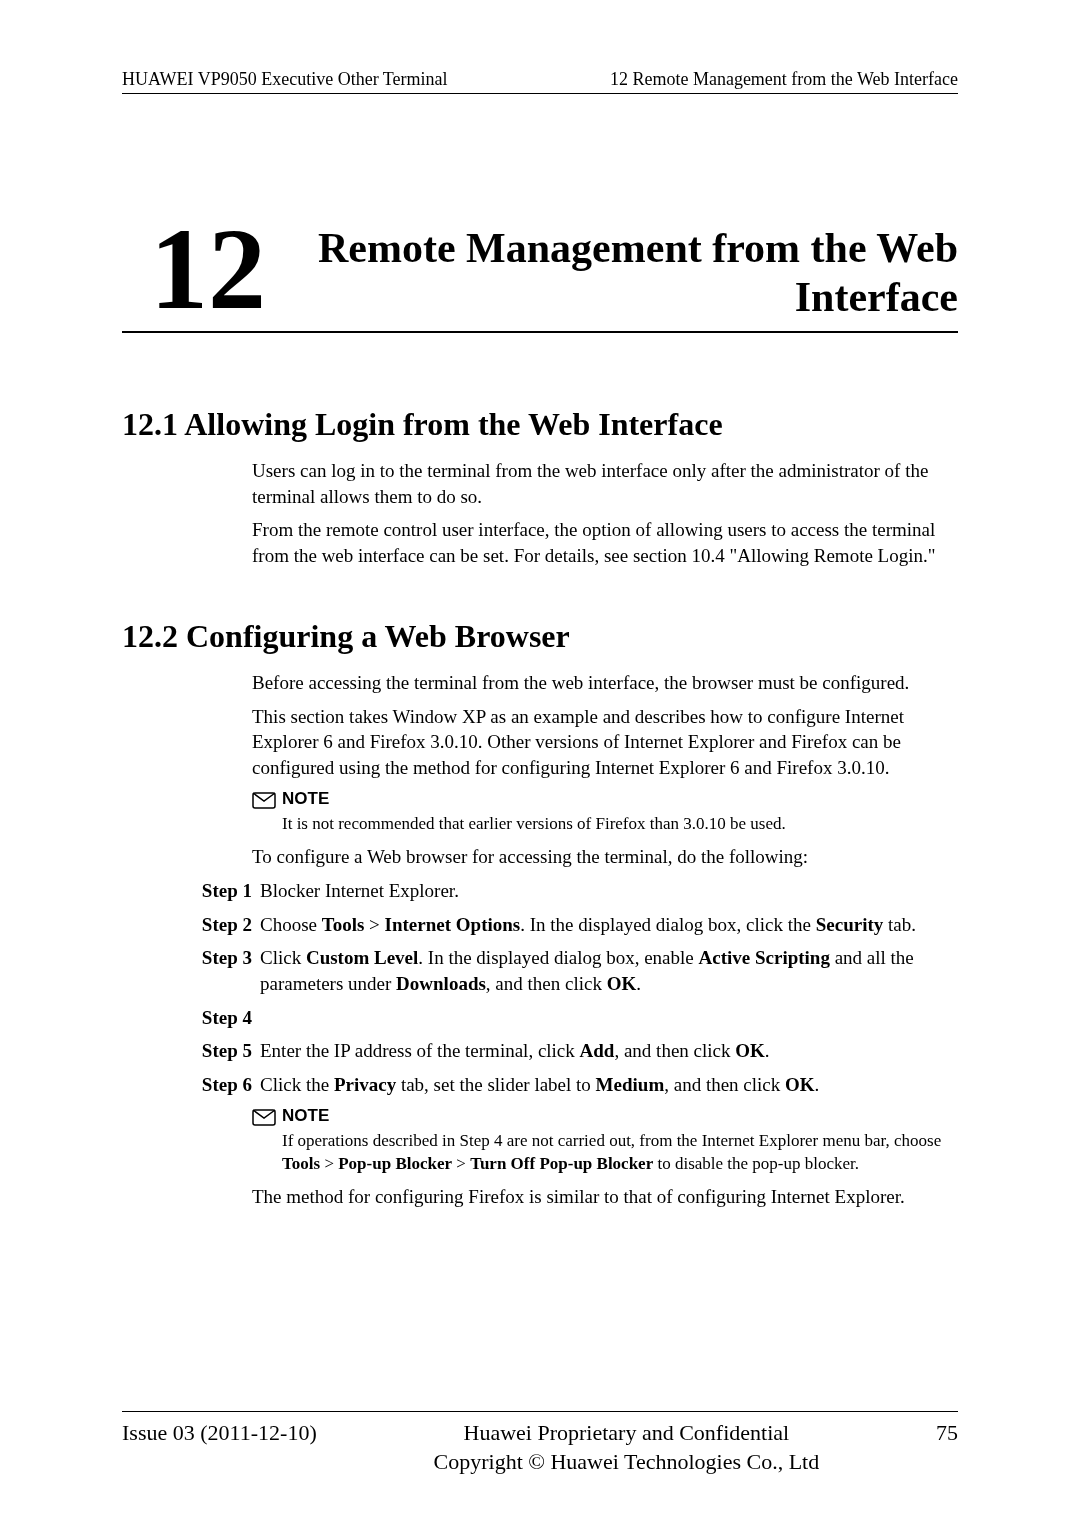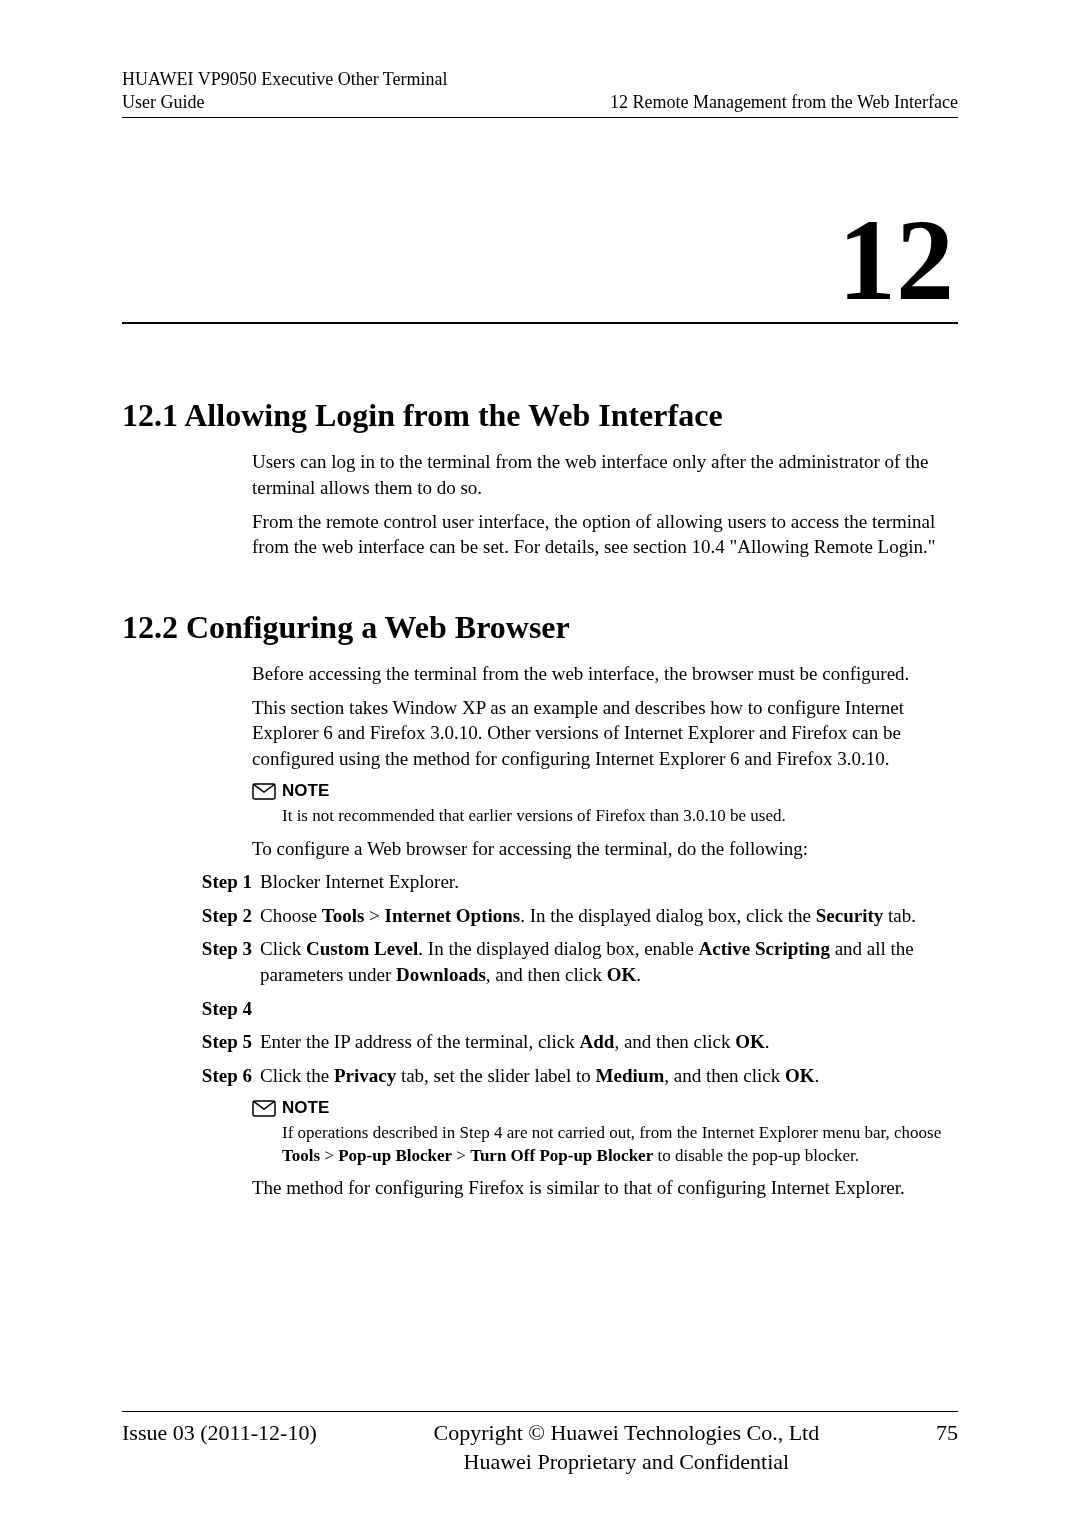--- a/index.html
+++ b/index.html
@@ -101,30 +101,30 @@
   }
   .footer .center { text-align: center; flex: 1; }
   .nowrap { white-space: nowrap; }
 </style>
 </head>
 <body>
 
 <div class="header">
   <div class="left">
     <div>HUAWEI VP9050 Executive Other Terminal</div>
-    <div>User Guide</div>
   </div>
   <div class="right">
     <div>12 Remote Management from the Web Interface</div>
   </div>
 </div>
 
 <div class="chapter-title-block">
   <div class="chapter-row">
     <div class="chapter-number">12</div>
+    <div class="chapter-heading">Remote Management from the Web Interface</div>
   </div>
 </div>
 
 <h2 class="section">12.1 Allowing Login from the Web Interface</h2>
 <p class="indent">Users can log in to the terminal from the web interface only after the administrator of the terminal allows them to do so.</p>
 <p class="indent">From the remote control user interface, the option of allowing users to access the terminal from the web interface can be set. For details, see section 10.4 "Allowing Remote Login."</p>
 
 <h2 class="section">12.2 Configuring a Web Browser</h2>
 <p class="indent">Before accessing the terminal from the web interface, the browser must be configured.</p>
 <p class="indent">This section takes Window XP as an example and describes how to configure Internet Explorer 6 and Firefox 3.0.10. Other versions of Internet Explorer and Firefox can be configured using the method for configuring Internet Explorer 6 and Firefox 3.0.10.</p>
@@ -181,17 +181,17 @@
     <span>NOTE</span>
   </div>
   <div class="note-body" id="note-2-text">If operations described in Step 4 are not carried out, from the Internet Explorer menu bar, choose <b>Tools</b> &gt; <b>Pop-up Blocker</b> &gt; <b>Turn Off Pop-up Blocker</b> to disable the pop-up blocker.</div>
 </div>
 
 <p class="indent">The method for configuring Firefox is similar to that of configuring Internet Explorer.</p>
 
 <div class="footer">
   <div class="nowrap">Issue 03 (2011-12-10)</div>
   <div class="center">
+    <div>Huawei Proprietary and Confidential</div>
     <div>Copyright © Huawei Technologies Co., Ltd</div>
-    <div>Huawei Proprietary and Confidential</div>
   </div>
   <div class="nowrap">75</div>
 </div>
 
 </body></html>

